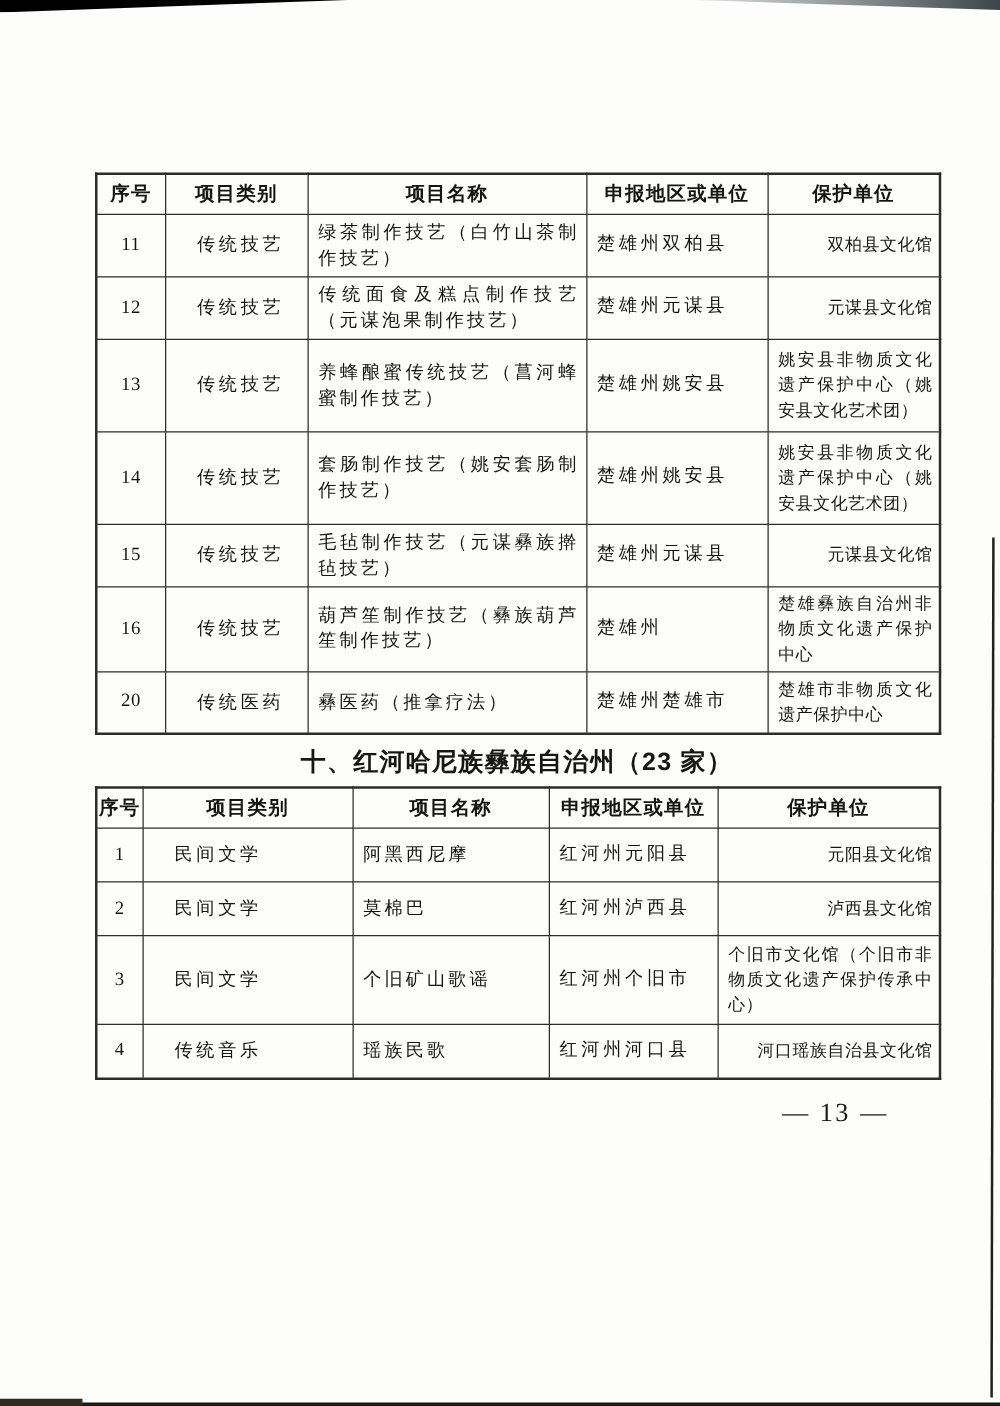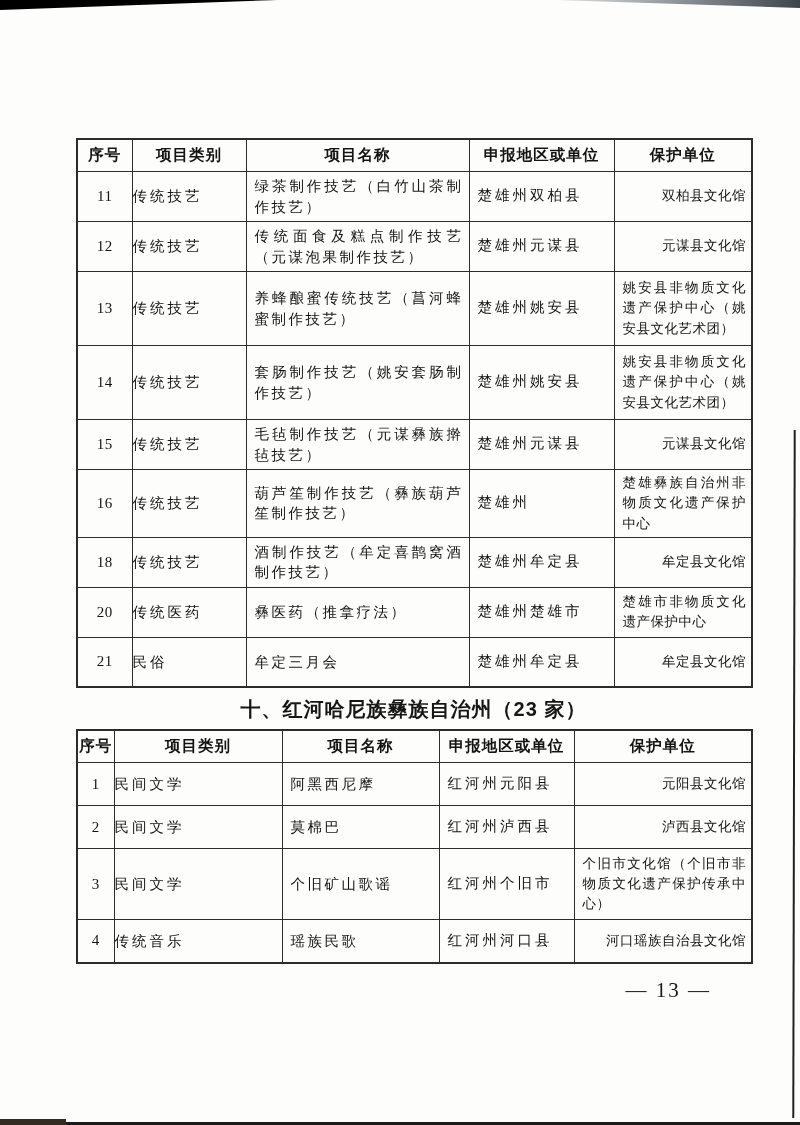--- a/index.html
+++ b/index.html
@@ -65,21 +65,21 @@
     height: 28px;
     font-family: "Liberation Sans", "DejaVu Sans", sans-serif;
   }
   td {
     font-size: 14.5px;
     line-height: 1.42;
     padding: 3px 6px;
   }
   
   td.c-no   { text-align: center; font-size: 15px; letter-spacing: 0.5px; padding: 3px 1px; }
-  td.c-cat  { letter-spacing: 3px; padding-left: 0; }
+  td.c-cat  { letter-spacing: 3px; padding-left: 25px; }
   td.c-name { letter-spacing: 2.5px; text-align: justify; padding-left: 8px; padding-right: 5px; }
   td.c-reg  { letter-spacing: 3px; padding-left: 8px; font-family: Liberation Mono, monospace; }
   td.c-unit { font-size: 13.5px; letter-spacing: 0.5px; text-align: justify; padding-left: 8px; padding-right: 5px; line-height: 1.5; }
   td.c-unit.single { text-align: right; }
   
   .t1 tbody tr { height: 50px; }
   .t1 tbody tr:nth-child(3),
   .t1 tbody tr:nth-child(4)  { height: 74px; }
   .t1 tbody tr:nth-child(11) { height: 44px; }
   
@@ -171,39 +171,25 @@
             <td class="c-unit single">元谋县文化馆</td>
           </tr>
           <tr>
             <td class="c-no">16</td>
             <td class="c-cat">传统技艺</td>
             <td class="c-name">葫芦笙制作技艺（彝族葫芦笙制作技艺）</td>
             <td class="c-reg">楚雄州</td>
             <td class="c-unit">楚雄彝族自治州非物质文化遗产保护中心</td>
           </tr>
           <tr>
-            <td class="c-no">18</td>
-            <td class="c-cat">传统技艺</td>
-            <td class="c-name">酒制作技艺（牟定喜鹊窝酒制作技艺）</td>
-            <td class="c-reg">楚雄州牟定县</td>
-            <td class="c-unit single">牟定县文化馆</td>
-          </tr>
-          <tr>
             <td class="c-no">20</td>
             <td class="c-cat">传统医药</td>
             <td class="c-name">彝医药（推拿疗法）</td>
             <td class="c-reg">楚雄州楚雄市</td>
             <td class="c-unit">楚雄市非物质文化遗产保护中心</td>
-          </tr>
-          <tr>
-            <td class="c-no">21</td>
-            <td class="c-cat">民俗</td>
-            <td class="c-name">牟定三月会</td>
-            <td class="c-reg">楚雄州牟定县</td>
-            <td class="c-unit single">牟定县文化馆</td>
           </tr>
         </tbody>
       </table>
 
     <h2 class="section-title">十、红河哈尼族彝族自治州（23 家）</h2>
 
     <table class="t2">
       <colgroup>
         <col style="width:37px">
         <col style="width:168px">

